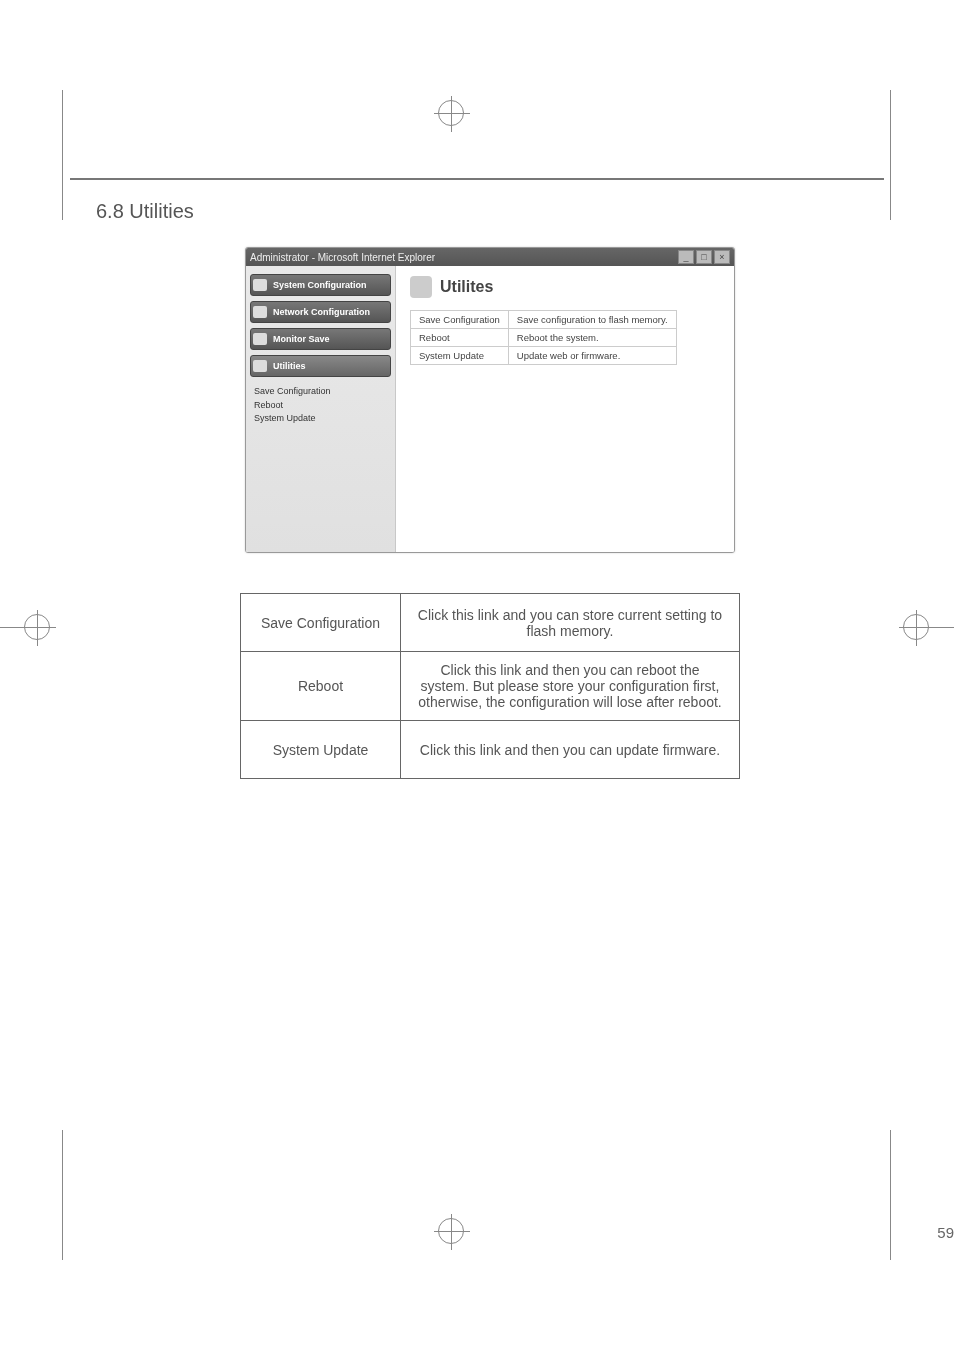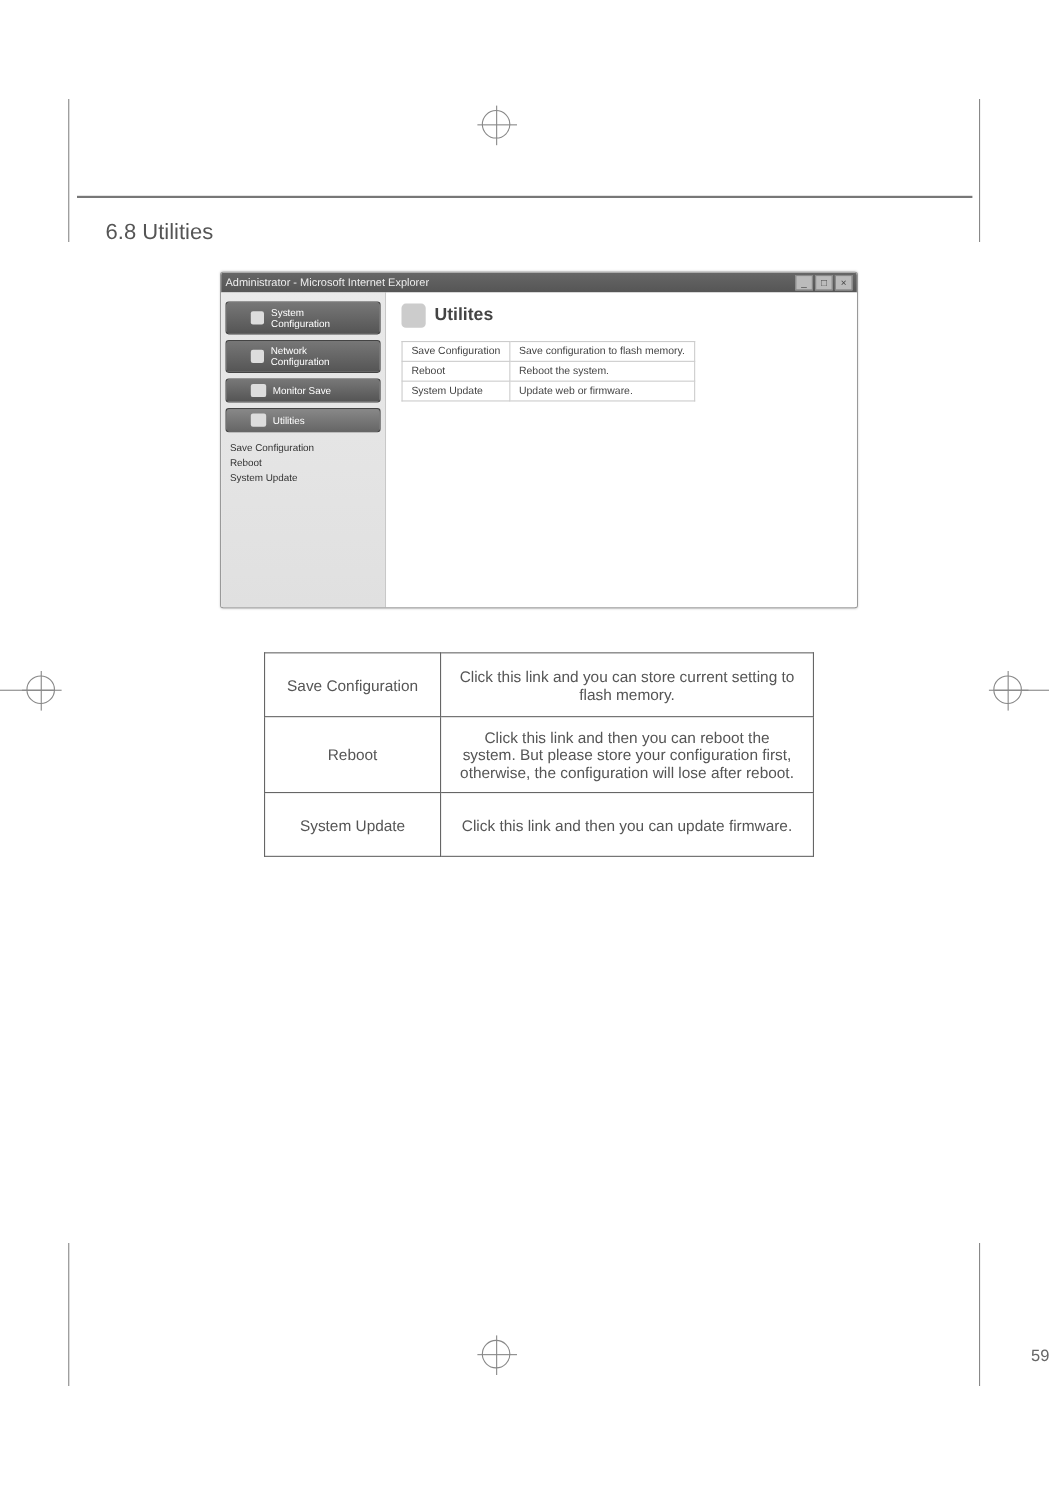--- a/index.html
+++ b/index.html
@@ -20,21 +20,21 @@
   .rule-top { position: absolute; top: 178px; left: 70px; right: 70px; height: 2px; background: #777; }
 
   
   .page { position: absolute; top: 200px; left: 70px; right: 70px; margin-left: 26px; }
 
   .section-title { font-size: 20px; margin-bottom: 14px; color: #555; }
   .section-body  { font-size: 15px; line-height: 1.45; color: #555; margin-bottom: 20px; }
 
   
   .window {
-    width: 580px; margin: 24px auto 40px auto;
+    width: 490px; margin: 24px auto 40px auto;
     border: 1px solid #999; border-radius: 3px; overflow: hidden;
     box-shadow: 0 0 2px rgba(0,0,0,.2);
     background: #fff;
     font-size: 10px;
   }
   .titlebar {
     display: flex; align-items: center; justify-content: space-between;
     background: linear-gradient(#666, #555); color: #eee; padding: 2px 4px;
     font-size: 10px;
   }
@@ -44,22 +44,22 @@
 
   .nav-pane {
     width: 150px; padding: 8px 4px 16px 4px;
     background: linear-gradient(#e9e9e9, #e0e0e0);
     border-right: 1px solid #c8c8c8;
   }
   .nav-btn {
     display: flex; align-items: center; gap: 6px;
     background: linear-gradient(#777, #555); color: #fff;
     border: 1px solid #444; border-radius: 3px;
-    font-size: 9px; font-weight: normal;
-    padding: 4px 22px; margin-bottom: 5px;
+    font-size: 9px; font-weight: bold;
+    padding: 4px 2px; margin-bottom: 5px;
   }
   .nav-btn.active { background: linear-gradient(#888, #666); }
   .nav-icon { width: 14px; height: 12px; background: #ddd; border-radius: 2px; }
   .sub-items { margin: 8px 0 0 4px; font-size: 9px; color: #333; line-height: 1.5; }
   .sub-items div { cursor: default; }
 
   .content-pane { flex: 1; background: #fff; padding: 10px 14px; }
   .content-head { display: flex; align-items: center; gap: 8px; margin-bottom: 12px; }
   .head-icon { width: 22px; height: 22px; background: #ccc; border-radius: 4px; }
   .head-title { font-size: 16px; font-weight: bold; color: #444; }

